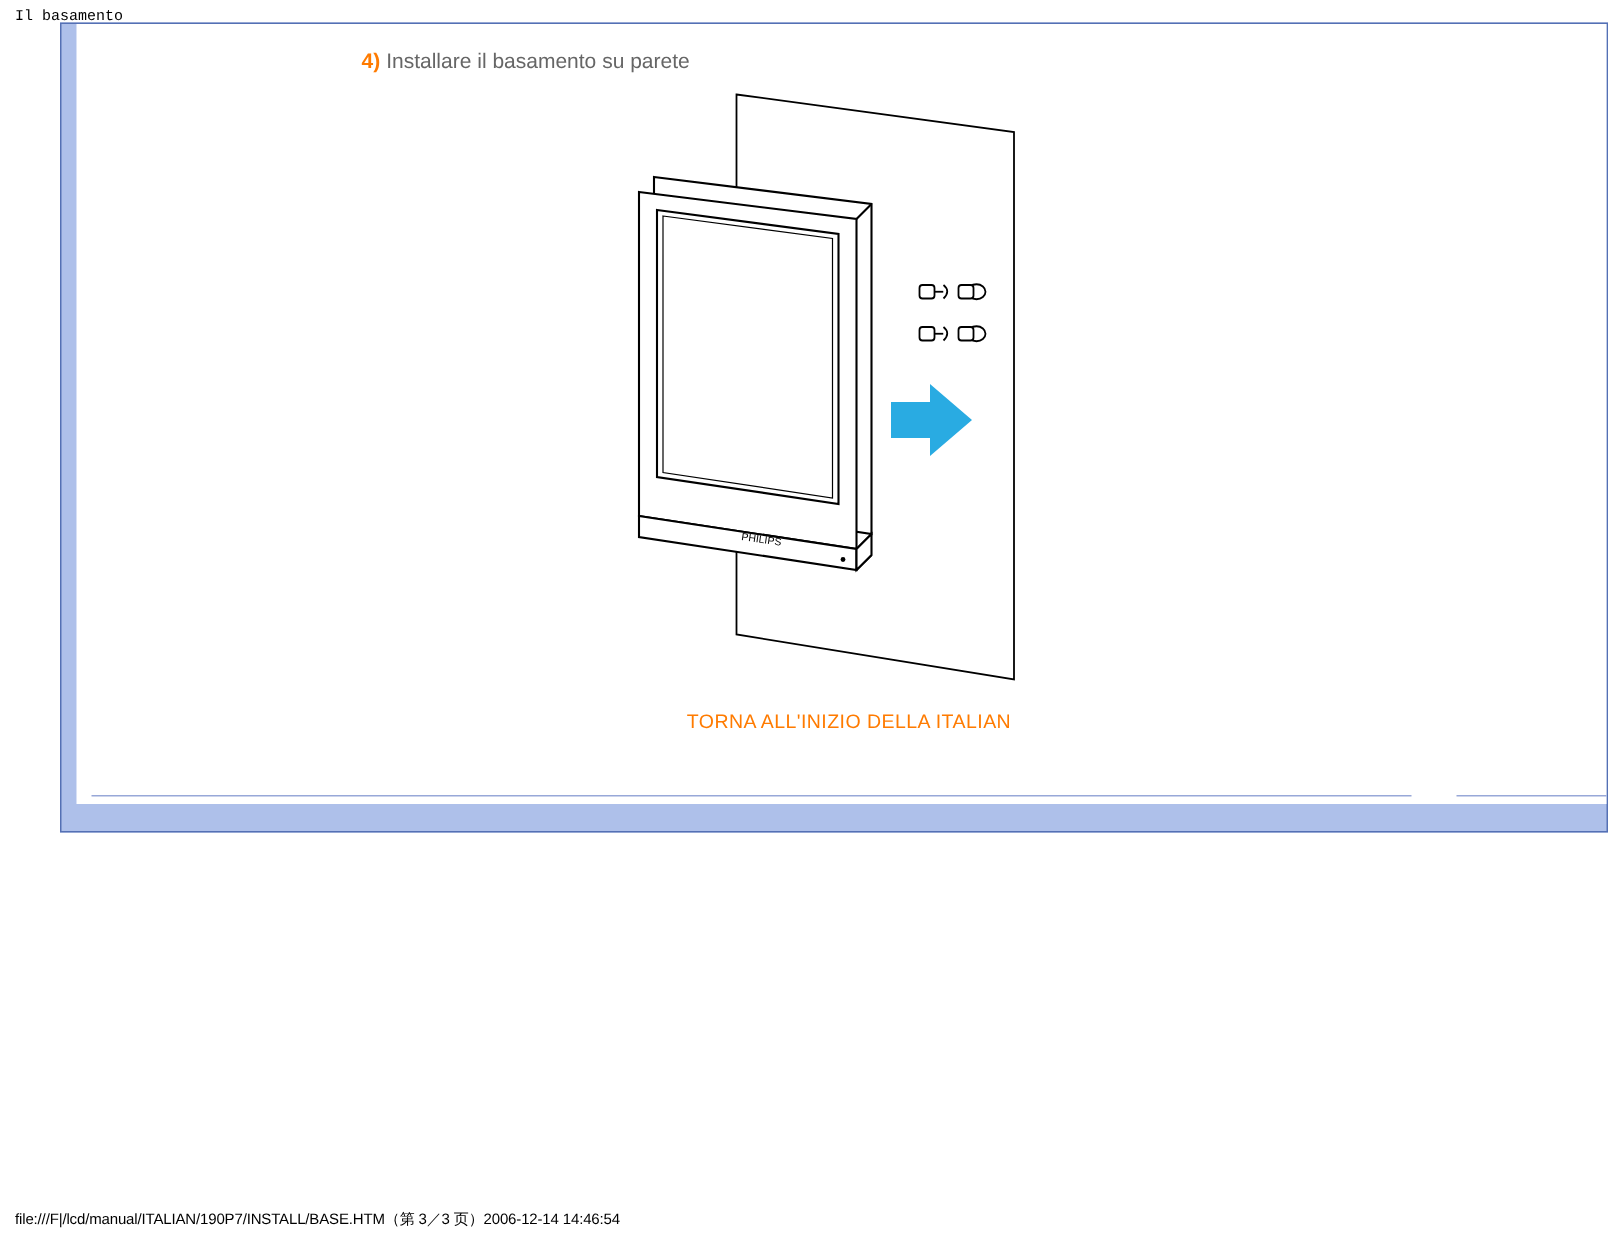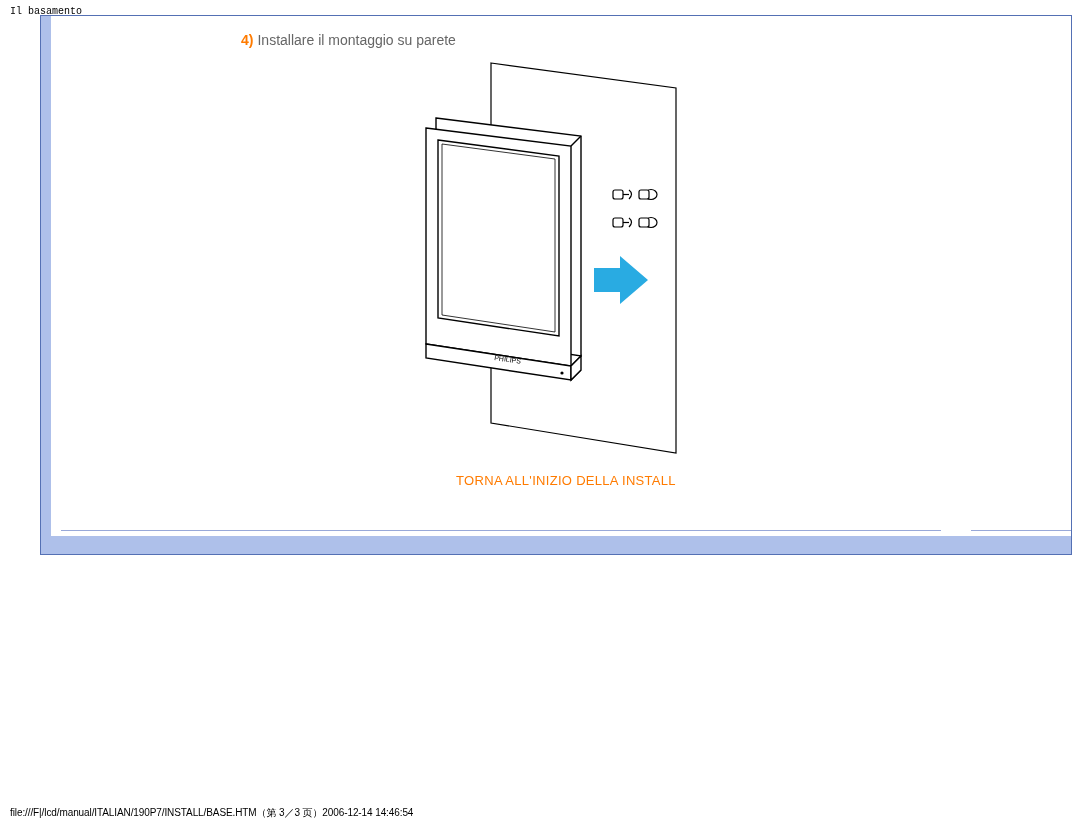--- a/index.html
+++ b/index.html
@@ -110,21 +110,21 @@
 
 <div class="header-title">Il basamento</div>
 
 <div class="outer-frame">
   <div class="inner-white">
 
     <div class="content-area">
 
       <div class="step-line">
         <span class="step-num">4)</span>
-        <span>Installare il montaggio su parete</span>
+        <span>Installare il basamento su parete</span>
       </div>
 
       <div class="figure-wrap">
 
         <svg width="380" height="405" viewBox="0 0 380 405">
 
           <polygon points="115,5 300,30 300,395 115,365" fill="#ffffff" stroke="#000" stroke-width="1.2"></polygon>
 
           <g stroke="#000" stroke-width="1.2" fill="#fff">
 
@@ -171,21 +171,21 @@
             <polygon points="195,308 205,298 205,312 195,322" fill="#fff"></polygon>
           </g>
 
           <text x="118" y="302" font-size="7" font-family="Arial" fill="#000" transform="rotate(8 118 302)">PHILIPS</text>
 
           <circle cx="186" cy="315" r="1.6" fill="#000"></circle>
         </svg>
       </div>
 
       <div class="back-to-top">
-        <a href="#">TORNA ALL'INIZIO DELLA INSTALL</a>
+        <a href="#">TORNA ALL'INIZIO DELLA ITALIAN</a>
       </div>
 
     </div>
 
     <div class="hr-line"></div>
     <div class="hr-line-right"></div>
   </div>
 </div>
 
 <div class="footer-path">file:///F|/lcd/manual/ITALIAN/190P7/INSTALL/BASE.HTM（第 3／3 页）2006-12-14 14:46:54</div>

